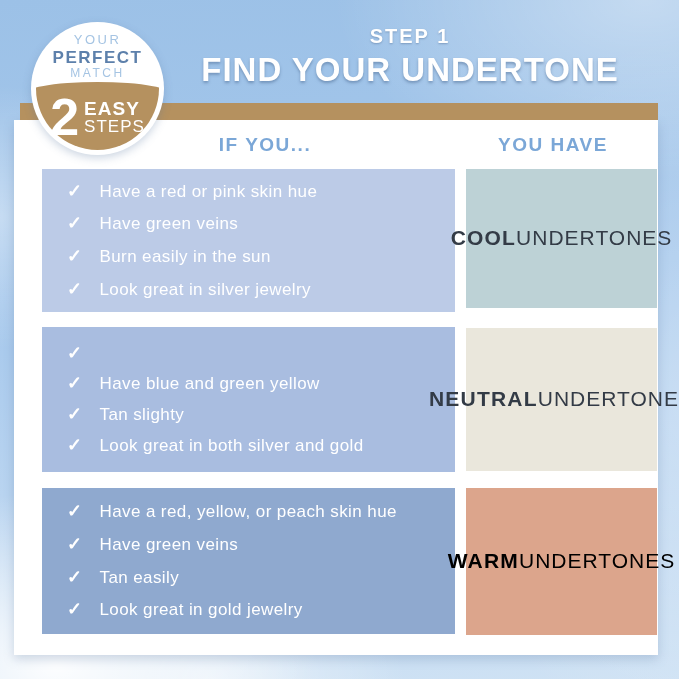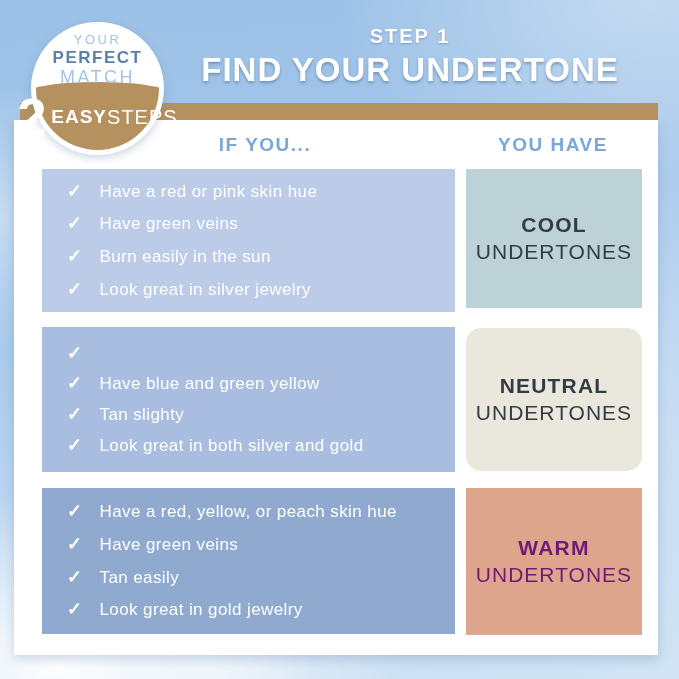--- a/index.html
+++ b/index.html
@@ -21,27 +21,27 @@
 
   
   .badge{position:absolute;left:31px;top:22px;width:133px;height:133px;border-radius:50%;
          background:#ffffff;box-shadow:0 3px 8px rgba(88,118,158,.30);}
   .badge-clip{position:absolute;inset:5px;border-radius:50%;overflow:hidden;}
   .badge-tan{position:absolute;left:-14%;right:-14%;top:45%;bottom:-4%;background:#b5915f;
              border-radius:50% 50% 0 0 / 20% 20% 0 0;}
   .badge-text{position:absolute;top:11px;left:0;right:0;text-align:center;line-height:1.15;}
   .badge-your{font-size:13px;letter-spacing:2.5px;color:#a5c4e3;}
   .badge-perfect{font-size:17px;font-weight:bold;letter-spacing:1.5px;color:#5d80ab;}
-  .badge-match{font-size:18px;letter-spacing:2.5px;color:#a5c4e3;}
+  .badge-match{font-size:12px;letter-spacing:2.5px;color:#a5c4e3;}
   .badge-step{position:absolute;top:66px;left:0;right:0;height:58px;display:flex;
               align-items:center;justify-content:center;gap:5px;color:#fff;}
   .badge-num{font-size:52px;font-weight:bold;line-height:1;}
-  .badge-easysteps{display:flex;flex-direction:row;text-align:left;line-height:1.02;}
+  .badge-easysteps{display:flex;flex-direction:column;text-align:left;line-height:1.02;}
   .badge-easy{font-size:19px;font-weight:bold;letter-spacing:1px;}
-  .badge-steps{font-size:20px;letter-spacing:1px;}
+  .badge-steps{font-size:17px;letter-spacing:1px;}
 
   
   .header-block{position:absolute;left:190px;top:25px;width:440px;text-align:center;color:#ffffff;}
   .step-label{font-size:20px;font-weight:600;letter-spacing:2px;text-shadow:0 1px 2px rgba(70,100,140,.45);}
   .main-title{font-size:33px;font-weight:800;letter-spacing:1px;margin-top:3px;
               text-shadow:0 2px 3px rgba(70,100,140,.5);}
 
   
   .col-header{position:absolute;top:134px;font-size:19px;font-weight:bold;letter-spacing:1.5px;
               color:#7ba7d7;text-align:center;}
@@ -54,25 +54,25 @@
   .row2-box{top:327px;height:145px;background:#a9bde0;}
   .row3-box{top:488px;height:146px;background:#8fa9cf;}
   .check-list{height:100%;display:flex;flex-direction:column;justify-content:center;
               row-gap:11px;padding:6px 10px 6px 25px;box-sizing:border-box;}
   .row2-box .check-list{row-gap:9px;}
   .check-item{display:flex;align-items:flex-start;gap:17px;color:#ffffff;font-size:17px;
               letter-spacing:.4px;line-height:1.25;}
   .check{font-size:18px;font-weight:bold;line-height:1.2;}
   .check-text{max-width:335px;}
 
-  .result-box{position:absolute;left:466px;width:176px;display:flex;flex-direction:column;
+  .result-box{position:absolute;left:466px;width:191px;display:flex;
               justify-content:center;align-items:center;text-align:center;line-height:1.25;}
   .cool-box{top:169px;height:139px;background:#bdd2d6;color:#333b46;}
-  .neutral-box{top:328px;height:143px;background:#eae7dc;color:#333b46;border-radius:15px;}
-  .warm-box{top:488px;height:147px;background:#dca58c;color:#701a75;}
+  .neutral-box{top:328px;height:143px;background:#eae7dc;color:#333b46;}
+  .warm-box{top:488px;height:147px;background:#dca58c;color:#000000;}
   .result-tone{font-size:21px;font-weight:bold;letter-spacing:1.2px;}
   .result-label{font-size:21px;font-weight:400;letter-spacing:1px;}
 </style>
 </head>
 <body>
 
 <div class="stage">
 
   <div class="card"></div>
   <div class="bar"></div>

